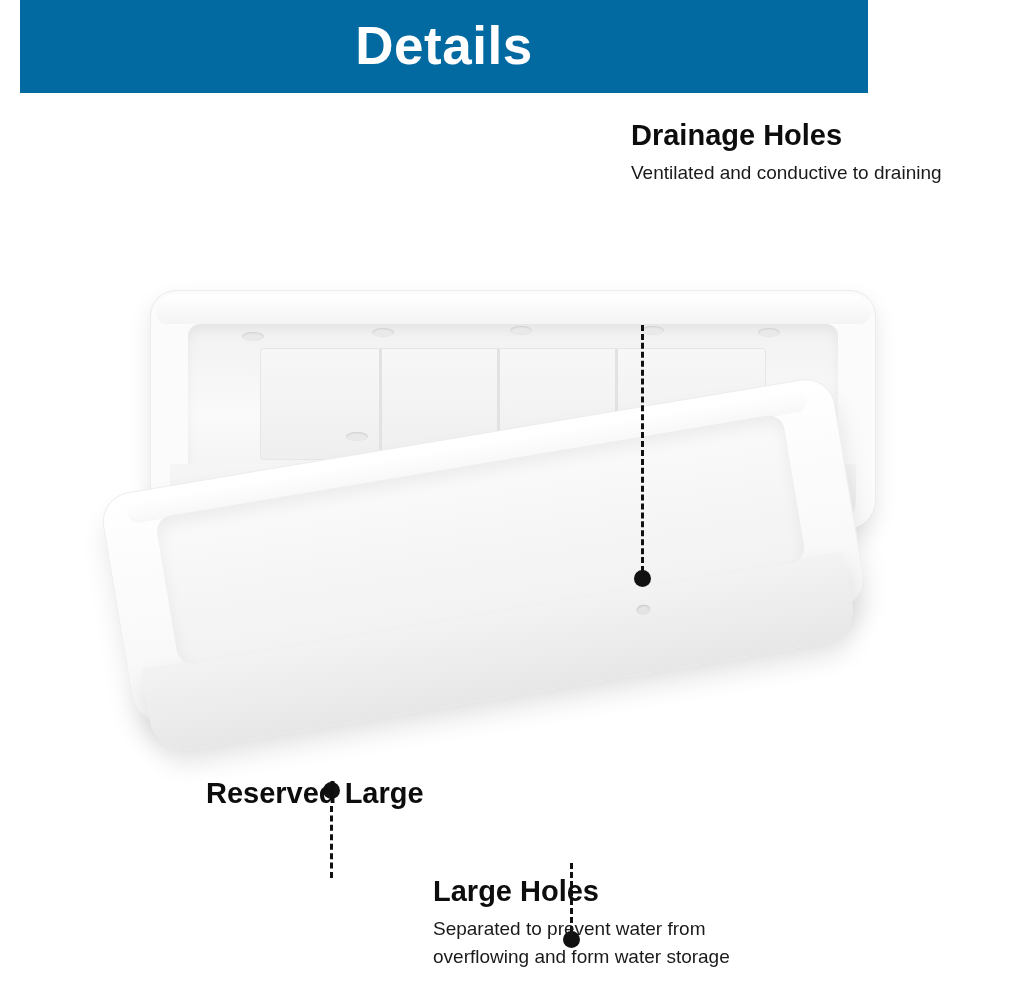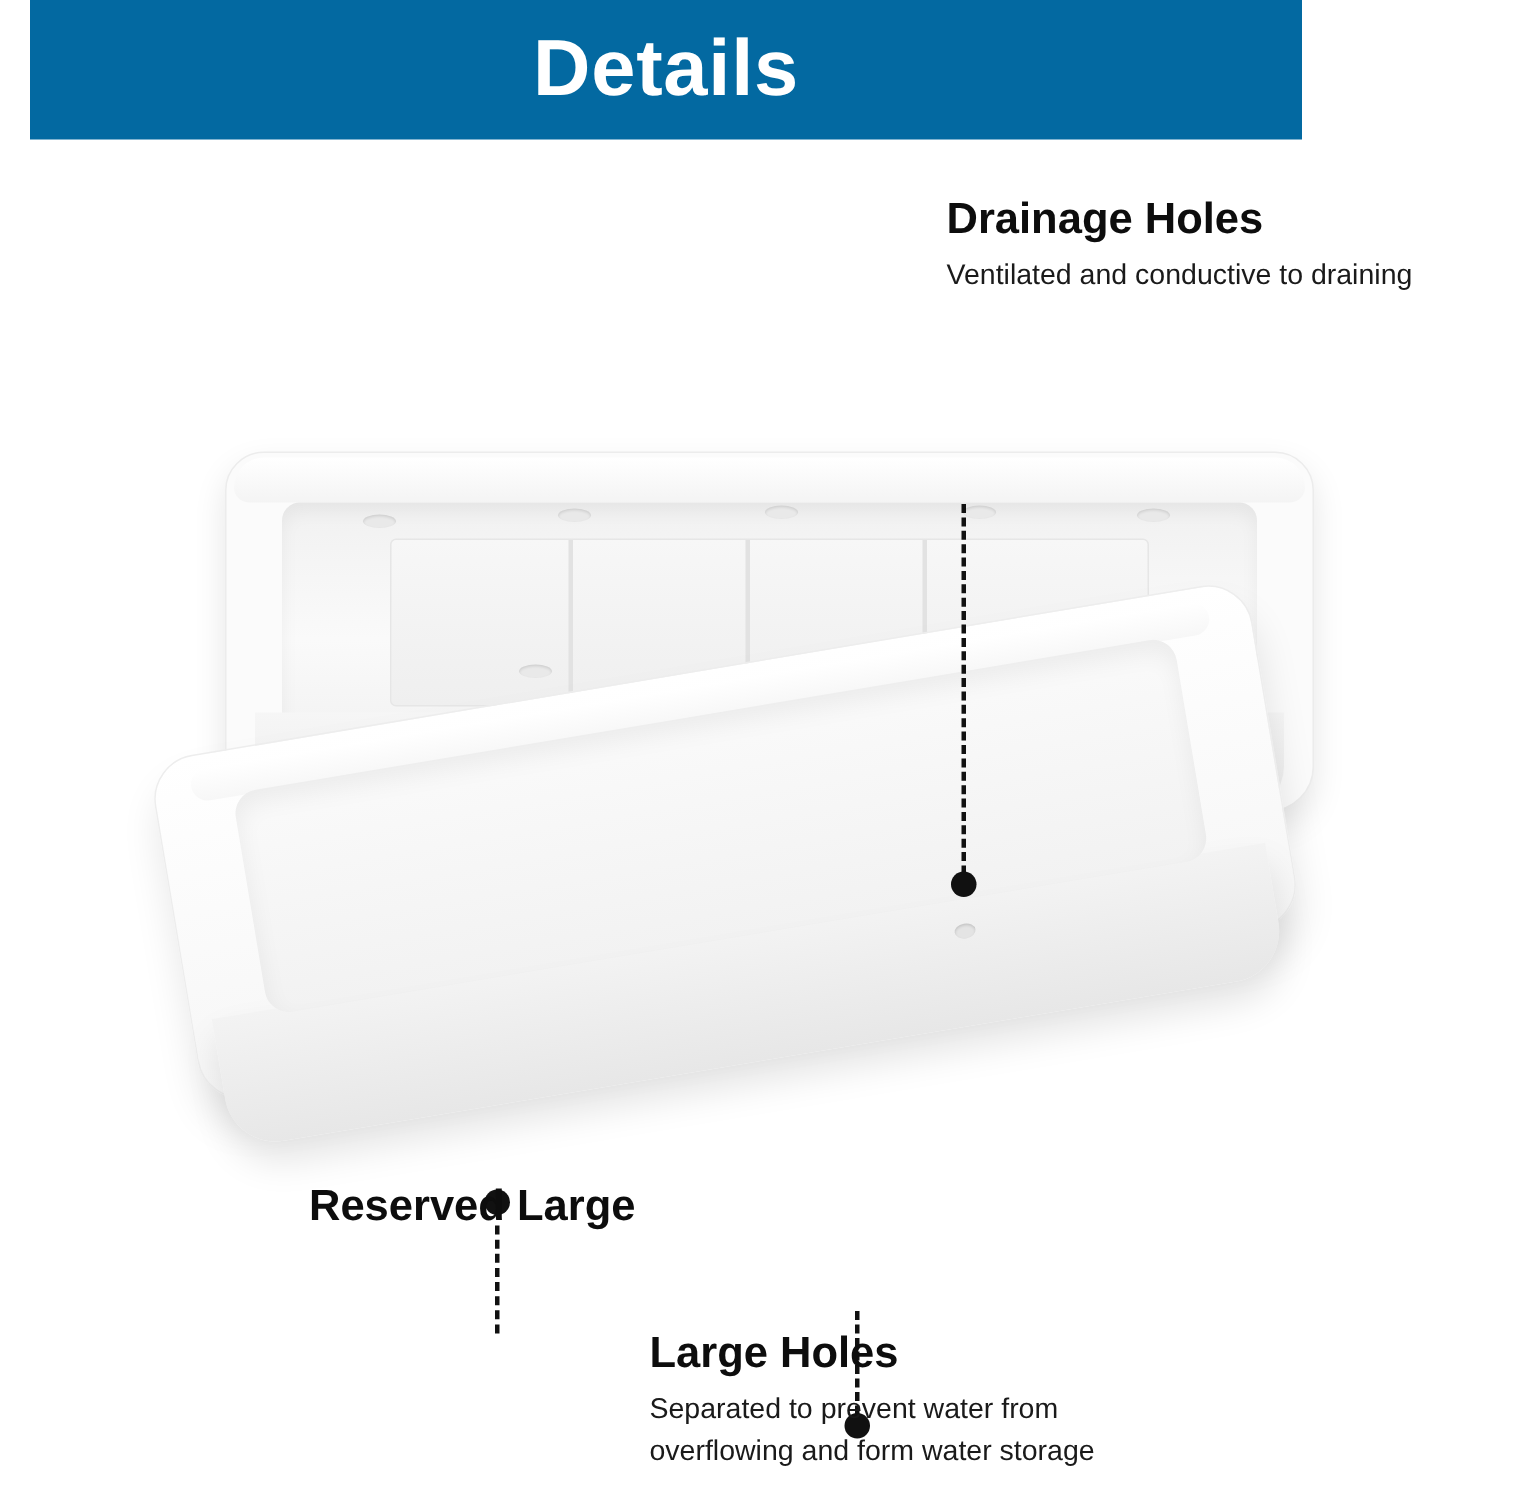--- a/index.html
+++ b/index.html
@@ -35,21 +35,21 @@
     font-weight: bold;
     letter-spacing: 0.5px;
     line-height: 1;
     margin-top: -2px;
   }
 
   
   .product-stage {
     position: absolute;
     left: 0;
-    top: 93px;
+    top: 82px;
     width: 1024px;
     height: 904px;
   }
 
   
   .tray-back {
     position: absolute;
     left: 150px;
     top: 208px;
     width: 726px;

